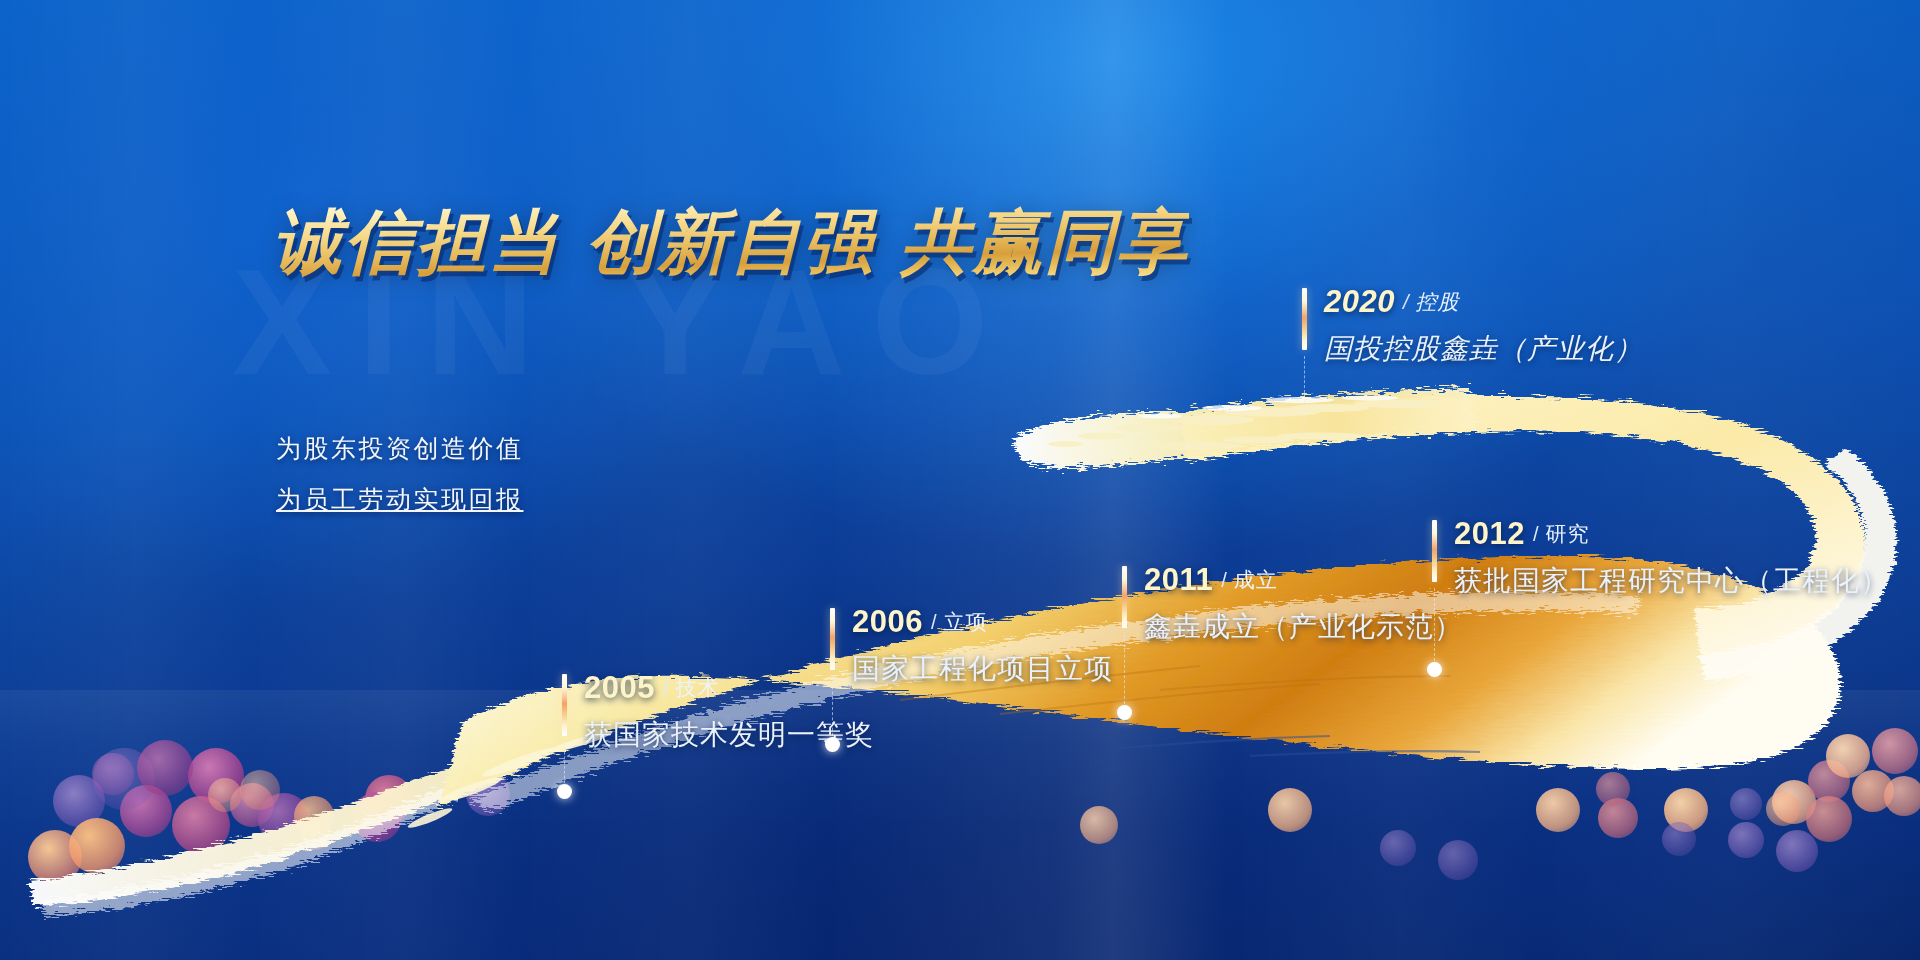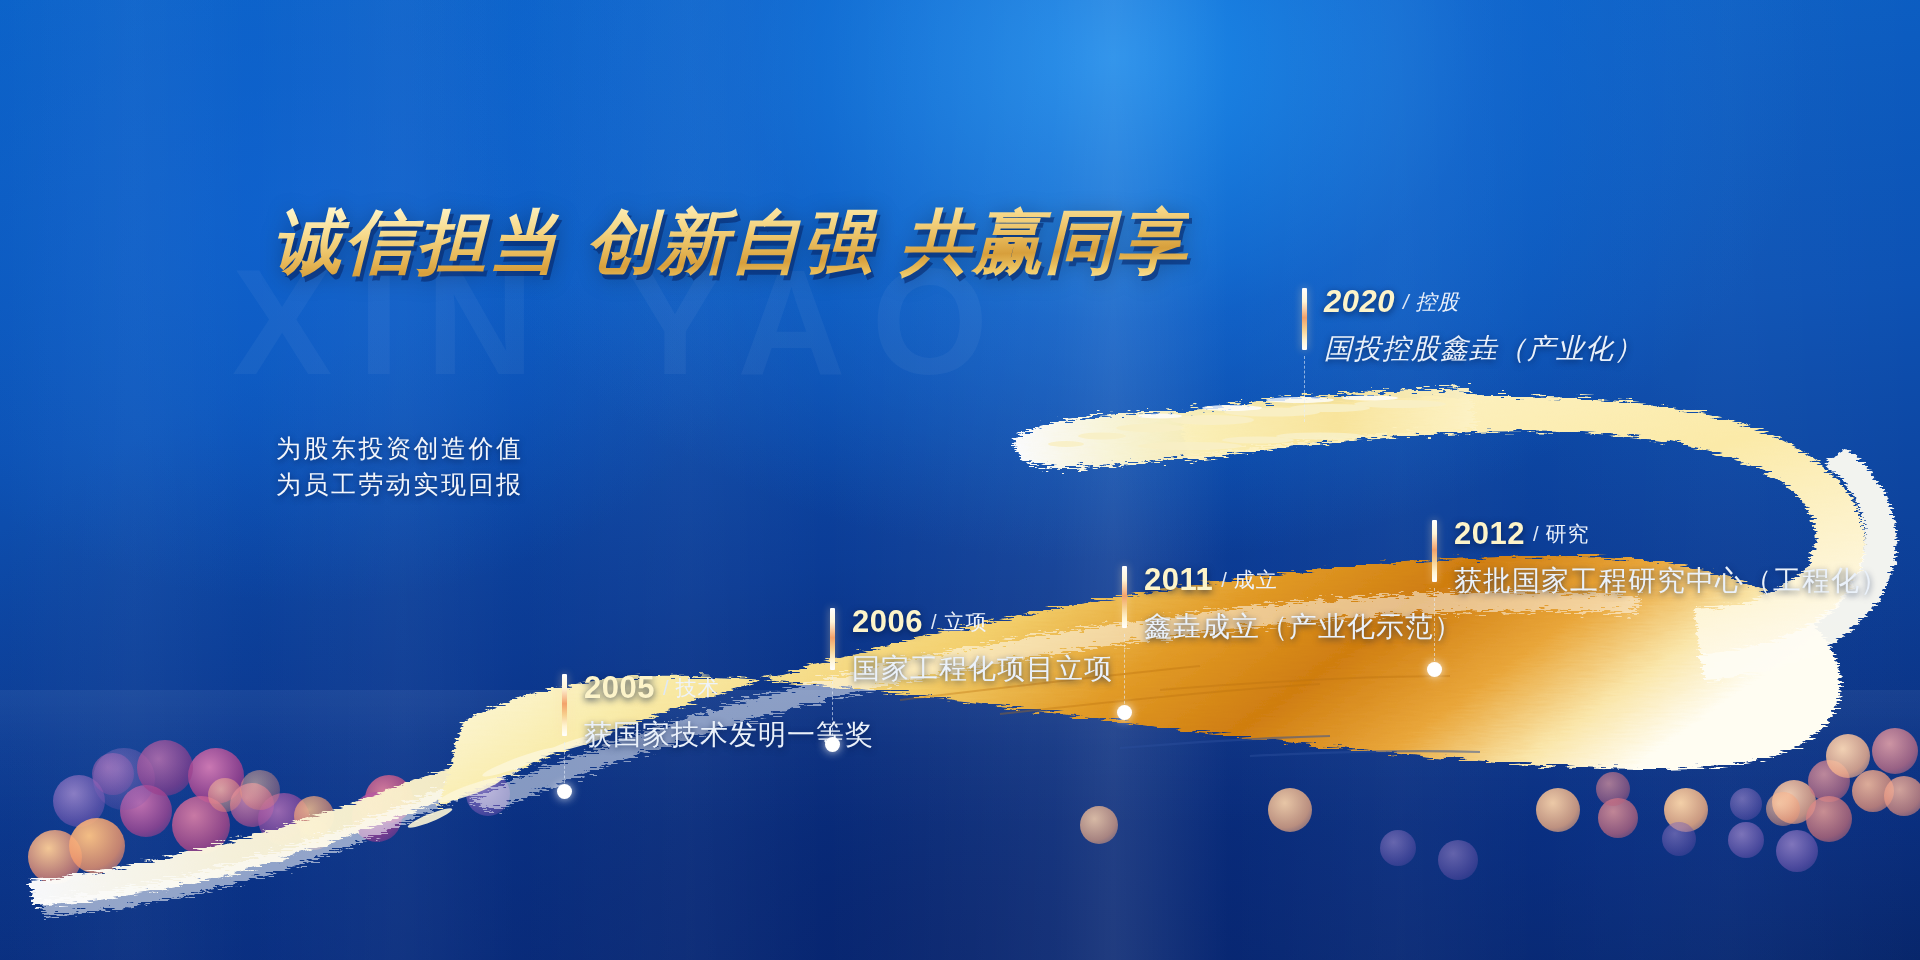--- a/index.html
+++ b/index.html
@@ -68,21 +68,21 @@
   }
 
   .subline{
     position:absolute; left:276px;
     font-size:25px; color:#f3f6fb; letter-spacing:2.5px;
     white-space:nowrap;
     text-shadow:0 2px 6px rgba(4,24,70,.7);
   }
   .sub0{ top:359px; }
   .sub1{ top:420px;margin-top:12px; }
-  .sub2{ top:468px; }
+  .sub2{ top:483px;text-decoration:underline; }
 
   
   .brushwrap{
     position:absolute; inset:0; pointer-events:none;
   }
   .brushwrap svg{ position:absolute; left:0; top:0; }
 
   
   .ms{ position:absolute; }
   .ms-head{

